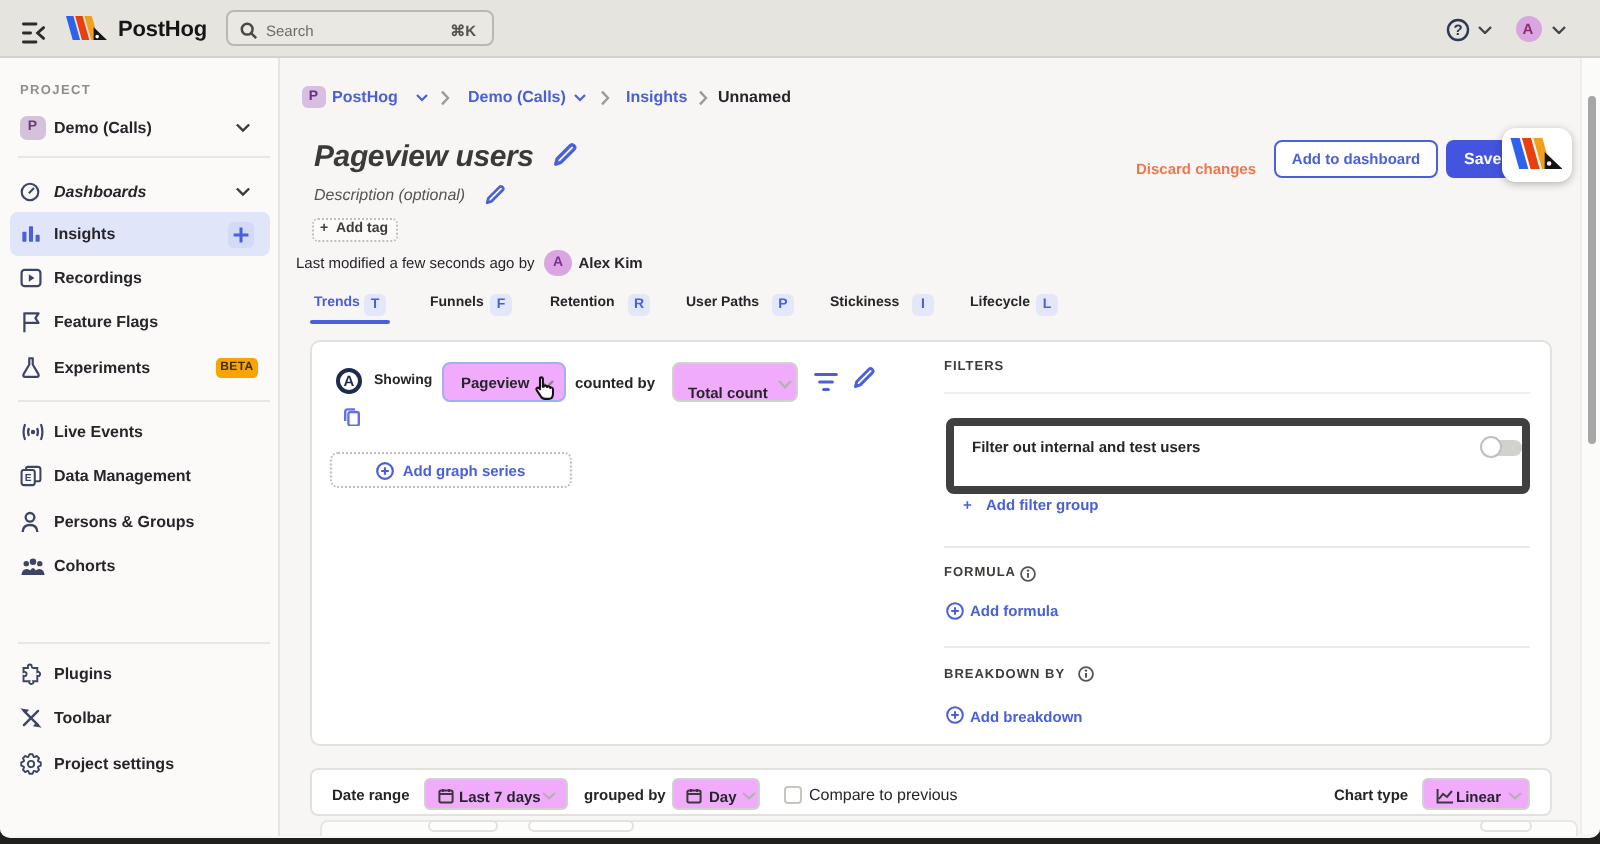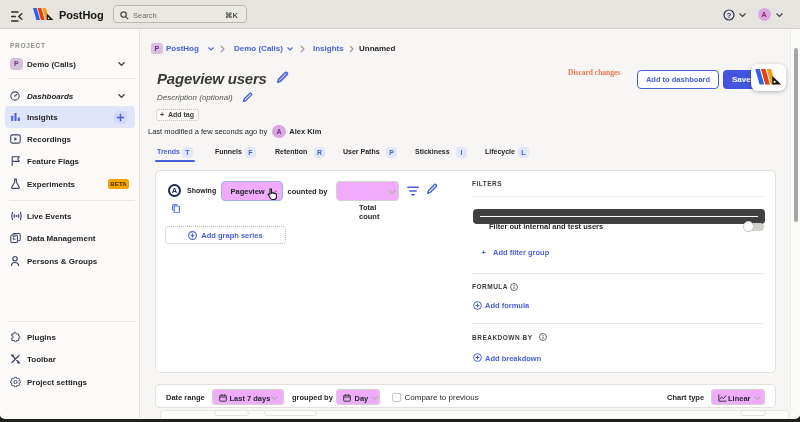--- a/index.html
+++ b/index.html
@@ -160,20 +160,31 @@
   </div>
   <div class="srow" style="top:250px;">
     <svg class="ic" style="width:10px;height:12px;" viewBox="0 0 12 14">
         <g fill="none" stroke="#3d4565" stroke-width="1.4">
           <circle cx="6" cy="4.2" r="2.6"></circle>
           <path d="M1.6 13 Q1.8 8.8 6 8.8 Q10.2 8.8 10.4 13"></path>
         </g>
       </svg>
     <div class="txt">Persons &amp; Groups</div>
   </div>
+  <div class="srow" style="top:272px;">
+    <svg class="ic" style="width:13px;height:10px;" viewBox="0 0 14 11">
+        <g fill="#3d4565">
+          <circle cx="3.3" cy="4.2" r="1.5"></circle>
+          <circle cx="10.7" cy="4.2" r="1.5"></circle>
+          <circle cx="7" cy="3.2" r="1.8"></circle>
+          <path d="M0.6 10.4 Q1 7 3.6 7.1 Q4.9 7.1 5.5 8 Q6.1 6.6 7 6.6 Q7.9 6.6 8.5 8 Q9.1 7.1 10.4 7.1 Q13 7 13.4 10.4 Z"></path>
+        </g>
+      </svg>
+    <div class="txt">Cohorts</div>
+  </div>
   <div class="hr" style="top:321px;"></div>
   <div class="srow" style="top:326px;">
     <svg class="ic" style="width:11px;height:11px;" viewBox="0 0 15 15">
         <path d="M5.4 2.4 Q5.4 1 6.7 1 Q8 1 8 2.4 Q8 3.4 9 3.4 H11.8 V6.2 Q12.8 5.8 13.4 6.6 Q14 7.6 13.4 8.4 Q12.8 9.2 11.8 8.8 V12.4 H9 Q9.4 13.4 8.6 14 Q7.6 14.6 6.8 14 Q6 13.4 6.4 12.4 H2.4 V8.8 Q3.6 9.2 4.2 8.4 Q4.8 7.4 4.2 6.6 Q3.6 5.8 2.4 6.2 V3.4 H5.4 Q5.4 3.4 5.4 2.4 Z" fill="none" stroke="#3d4565" stroke-width="1.3"></path>
       </svg>
     <div class="txt">Plugins</div>
   </div>
   <div class="srow" style="top:348px;">
     <svg class="ic" style="width:11px;height:11px;" viewBox="0 0 14 14">
         <g stroke="#3d4565" stroke-width="1.5" fill="#3d4565">
@@ -235,36 +246,36 @@
     <div class="tbadge" style="left:245px;">F</div>
   <div class="tab" style="left:275px;">Retention</div>
     <div class="tbadge" style="left:314px;">R</div>
   <div class="tab" style="left:343px;">User Paths</div>
     <div class="tbadge" style="left:386px;">P</div>
   <div class="tab" style="left:415px;">Stickiness</div>
     <div class="tbadge" style="left:456px;">I</div>
   <div class="tab" style="left:485px;">Lifecycle</div>
     <div class="tbadge" style="left:518px;">L</div>
 
-  <div class="abs" style="left:568px;top:68px;font-size:7.5px;font-weight:600;color:#f0764e;font-family:Liberation Serif, serif;">Discard changes</div>
+  <div class="abs" style="left:568px;top:80px;font-size:7.5px;font-weight:600;color:#f0764e;">Discard changes</div>
   <div class="btn" style="left:637px;top:70px;width:82px;height:19px;border:1px solid #4a60d8;background:#fff;color:#4a60d8;line-height:17.5px;">Add to dashboard</div>
   <div class="btn" style="left:723px;top:70px;width:49px;height:19px;background:#4355de;color:#fff;line-height:19px;text-align:left;padding-left:9px;font-size:8px;">Save</div>
 
   <div id="card"></div>
   <div class="abs" style="left:168px;top:184px;width:13px;height:13px;border:2px solid #1d2b50;border-radius:50%;color:#1d2b50;font-size:7.5px;font-weight:bold;text-align:center;line-height:9px;">A</div>
   <div class="lbl" style="left:187px;top:187px;font-size:7px;">Showing</div>
   <div class="dd" style="left:221px;top:181px;width:62px;height:19.5px;border:1.5px solid #9fb0ee;">
     <div class="ddt" style="left:8.5px;top:5px;">Pageview</div>
     <svg class="abs" style="left:48px;top:7.5px;" width="7" height="4.5" viewBox="0 0 7 4.5">
         <path d="M0.5 0.5 L3.5 3.6 L6.5 0.5" stroke="#8a8a85" stroke-width="1.2" fill="none"></path>
       </svg>
   </div>
   <div class="lbl" style="left:287.5px;top:187px;">counted by</div>
   <div class="dd" style="left:336px;top:181px;width:63px;height:19.5px;">
-    <div class="ddt" style="left:7px;top:21px;margin-left:15px;">Total count</div>
+    <div class="ddt" style="left:7px;top:10px;">Total count</div>
     <svg class="abs" style="left:52px;top:8px;" width="7" height="4.5" viewBox="0 0 7 4.5">
         <path d="M0.5 0.5 L3.5 3.6 L6.5 0.5" stroke="#b4b3ae" stroke-width="1.2" fill="none"></path>
       </svg>
   </div>
   <svg class="abs" style="left:406.5px;top:186px;" width="12" height="10" viewBox="0 0 12 10">
       <g stroke="#4a60d8" stroke-width="1.5" stroke-linecap="round">
         <path d="M0.8 1.2 H11.2"></path>
         <path d="M2.8 5 H9.2"></path>
         <path d="M4.8 8.8 H7.2"></path>
       </g>
@@ -281,21 +292,21 @@
   <div class="abs" style="left:165px;top:226px;width:121px;height:18px;border:1px dotted #bfbeb9;border-radius:4px;background:#fff;display:flex;align-items:center;justify-content:center;">
     <svg width="9" height="9" viewBox="0 0 9 9">
         <circle cx="4.5" cy="4.5" r="3.9" fill="none" stroke="#4a60d8" stroke-width="1.1"></circle>
         <path d="M4.5 2.6 V6.4 M2.6 4.5 H6.4" stroke="#4a60d8" stroke-width="1.1"></path>
       </svg>
     <span class="link" style="margin-left:4px;">Add graph series</span>
   </div>
 
   <div class="abs seclabel" style="left:472px;top:180px;">FILTERS</div>
   <div class="abs" style="left:472px;top:196px;width:293px;height:1px;background:#f0efeb;"></div>
-  <div class="abs" style="left:473px;top:209px;width:292px;height:15px;border:7px solid #404040;border-radius:4px;background:#fff;">
+  <div class="abs" style="left:473px;top:209px;width:292px;height:38px;border:4px solid #404040;border-radius:4px;background:#fff;">
     <div class="abs" style="left:9px;top:6px;font-size:7.5px;font-weight:600;color:#26262a;">Filter out internal and test users</div>
     <div class="abs" style="left:268px;top:6.5px;width:16px;height:8.5px;border-radius:4.25px;background:#d2d1cd;"></div>
     <div class="abs" style="left:262.5px;top:4.5px;width:11px;height:11px;border-radius:50%;background:#fff;border:1px solid #c0bfbb;"></div>
   </div>
   <div class="abs link" style="left:481.5px;top:247.5px;">+</div>
   <div class="abs link" style="left:493px;top:247.5px;">Add filter group</div>
   <div class="abs" style="left:472px;top:273px;width:293px;height:1px;background:#eceae7;"></div>
   <div class="abs seclabel" style="left:472px;top:283px;">FORMULA</div>
   <svg class="abs" style="left:510px;top:282.5px;" width="8" height="8" viewBox="0 0 9 9">
       <circle cx="4.5" cy="4.5" r="3.9" fill="none" stroke="#55554f" stroke-width="1"></circle>

